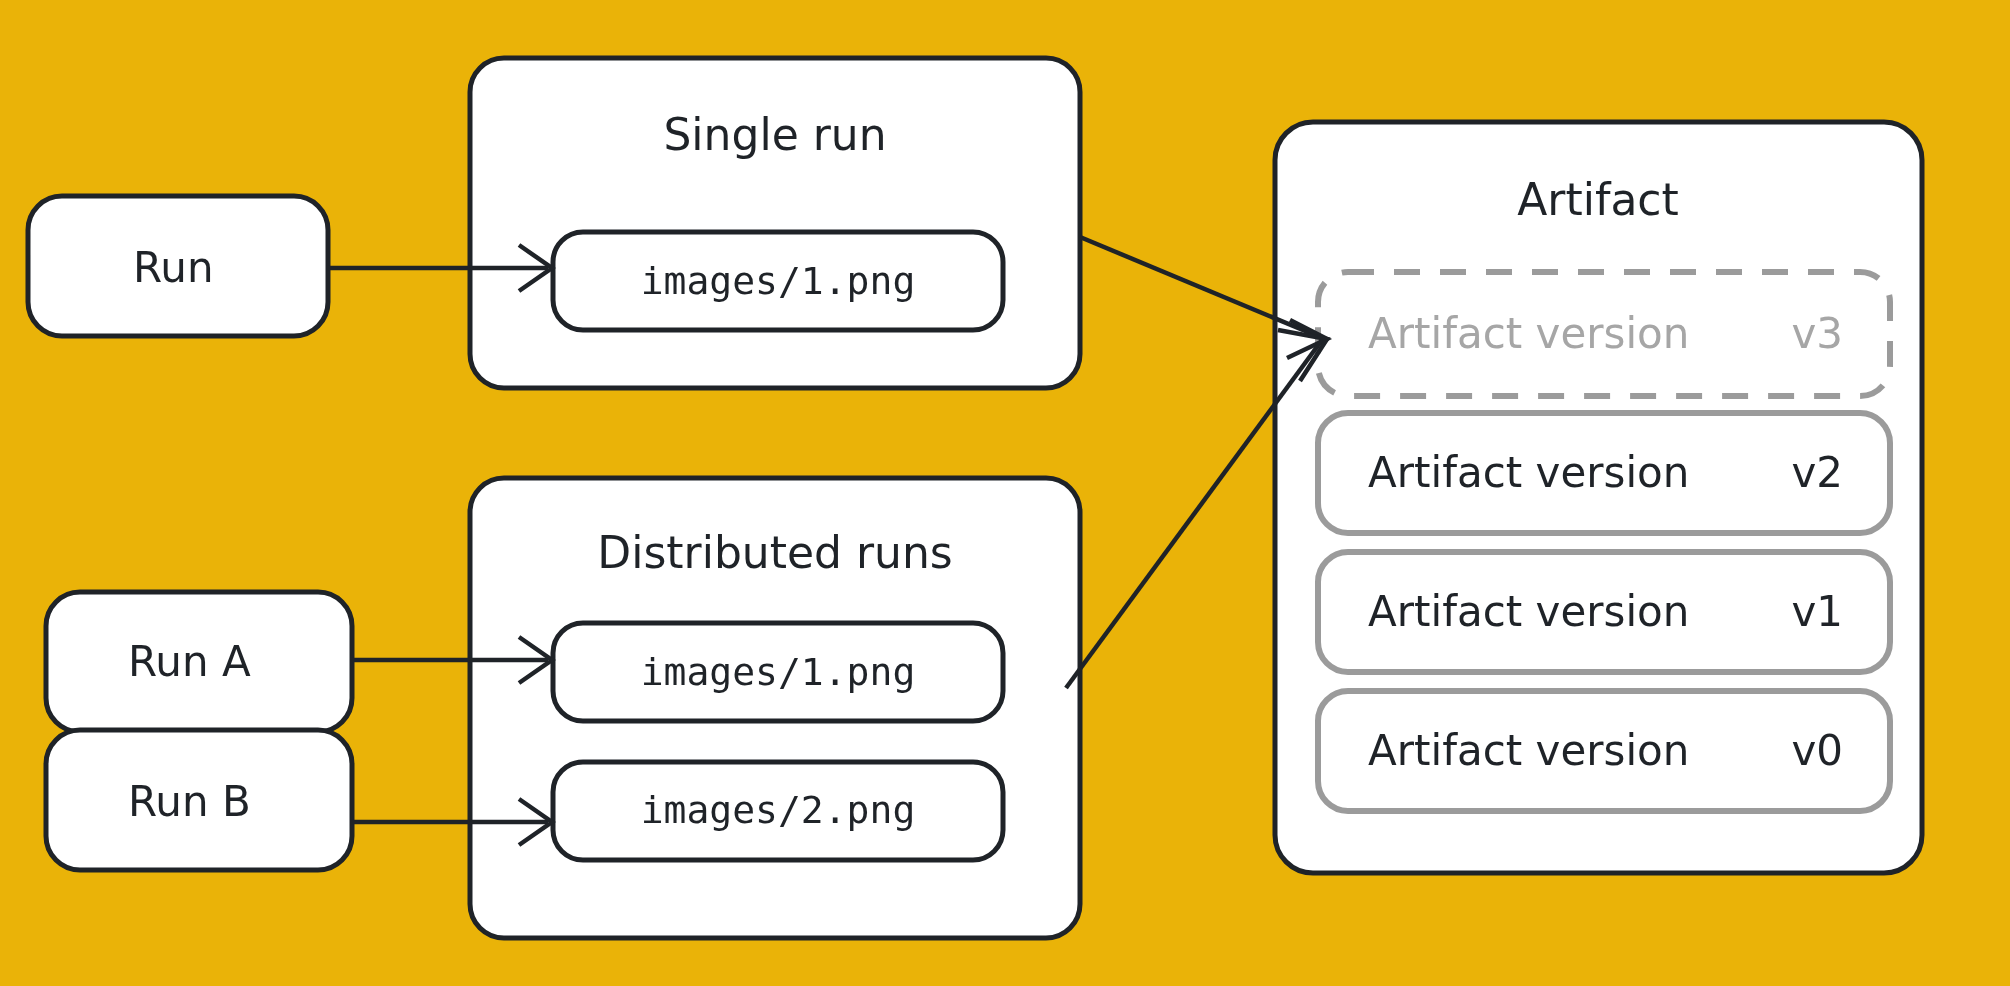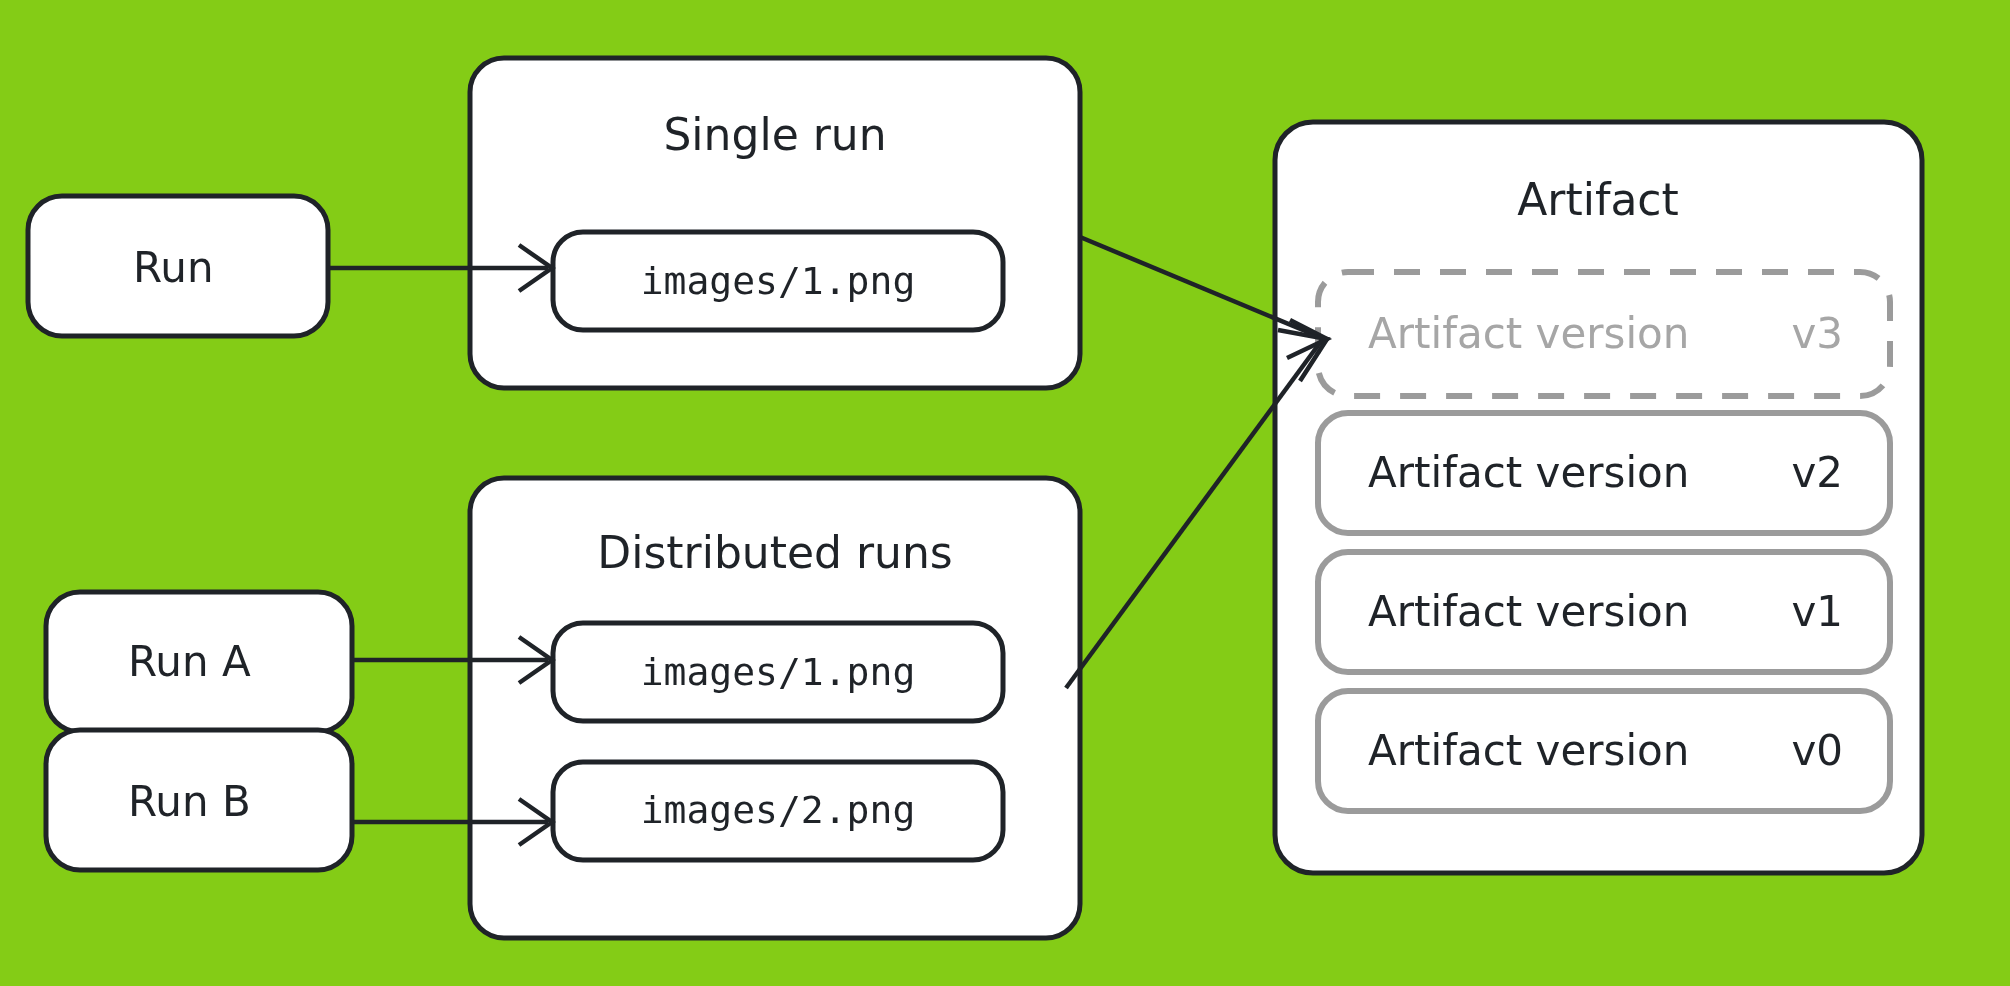--- a/index.html
+++ b/index.html
@@ -11,21 +11,21 @@
   body {
     width: 2010px;
     height: 986px;
     overflow: hidden;
     font-family: "DejaVu Sans", "Liberation Sans", sans-serif;
   }
   #diagram-root {
     position: relative;
     width: 2010px;
     height: 986px;
-    background: #84cc16;
+    background: #eab308;
   }
   svg.canvas {
     display: block;
     width: 2010px;
     height: 986px;
   }
   .box-fill { fill: #ffffff; }
   .stroke-dark { stroke: #1f2328; }
   .stroke-gray { stroke: #9b9b9b; }
   .node-label {

